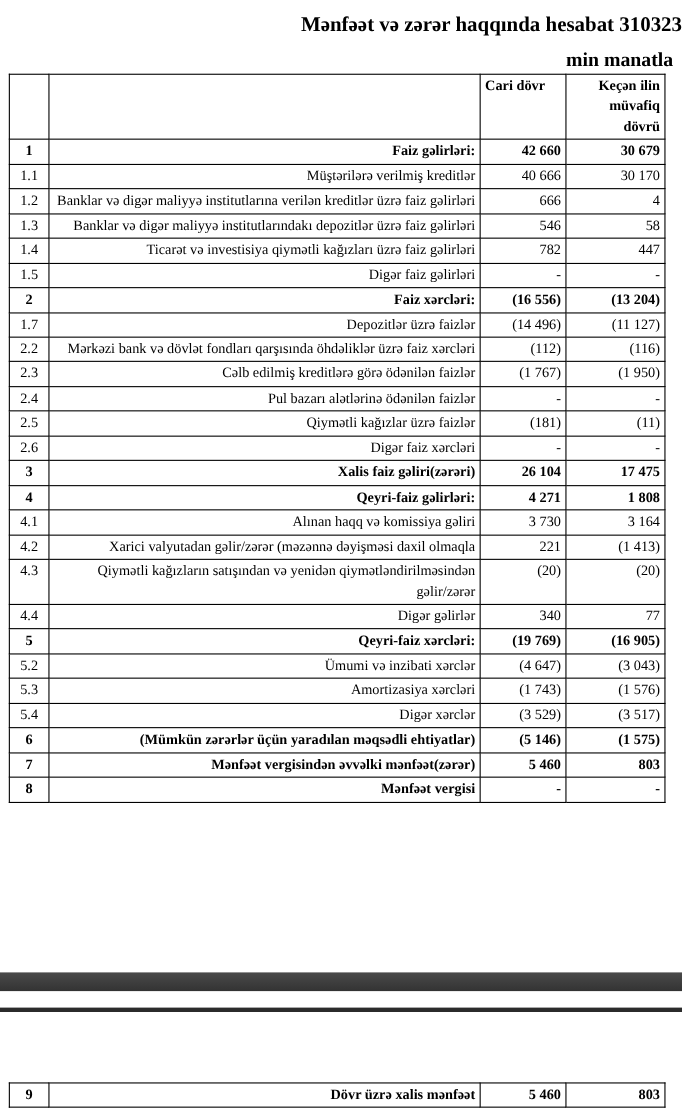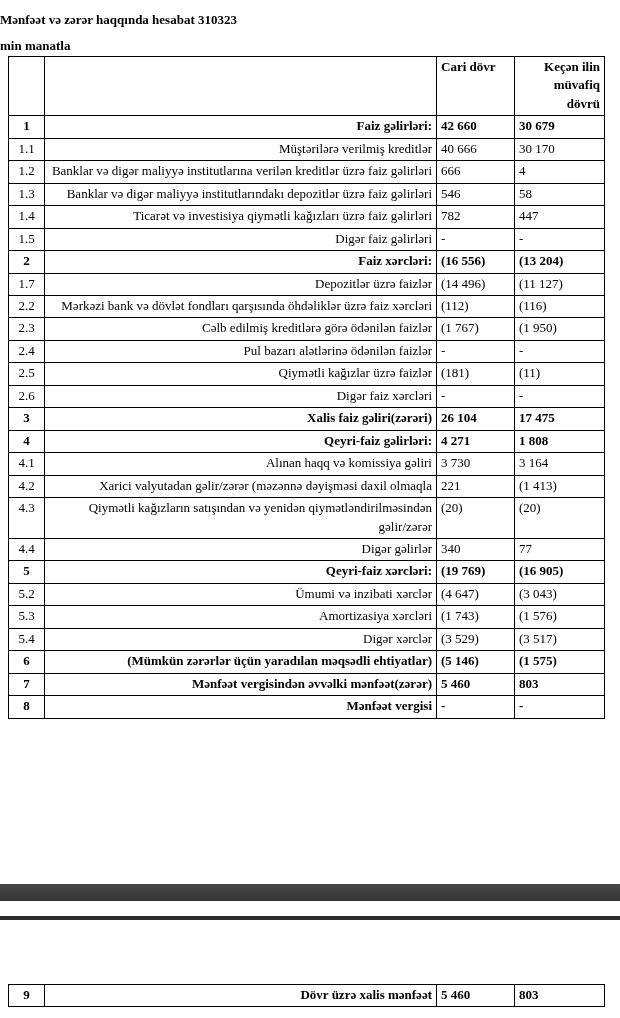--- a/index.html
+++ b/index.html
@@ -9,29 +9,29 @@
   }
   body {
     width: 620px;
     height: 1018px;
     position: relative;
     overflow: hidden;
     font-family: "Liberation Serif", "DejaVu Serif", serif;
     color: #000000;
   }
   .doc-title {
-    text-align: left;
+    text-align: right;
     font-weight: bold;
-    font-size: 13px;
+    font-size: 19px;
     margin: 12px 0 10px 0;
   }
   .unit-note {
-    text-align: left;
+    text-align: right;
     font-weight: bold;
-    font-size: 13px;
+    font-size: 18px;
     margin: 0 8px 2px 0;
   }
   table.pnl {
     border-collapse: collapse;
     margin-left: 8px;
     width: 508px;
     table-layout: fixed;
     font-size: 13px;
   }
   table.pnl th, table.pnl td {
@@ -46,21 +46,21 @@
   col.c-cur  { width: 78px; }
   col.c-prev { width: 90px; }
   table.pnl thead th {
     font-weight: bold;
     height: 54px;
   }
   th.h-cur  { text-align: left; }
   th.h-prev { text-align: right; }
   td.num { text-align: center; }
   td.label { text-align: right; }
-  td.current, td.previous { text-align: left; }
+  td.current, td.previous { text-align: right; }
   tr.bold td { font-weight: bold; }
   .page-sep-thick {
     position: absolute;
     left: 0;
     top: 884px;
     width: 620px;
     height: 17px;
     background: linear-gradient(#4a4a4a, #333333);
   }
   .page-sep-thin {

